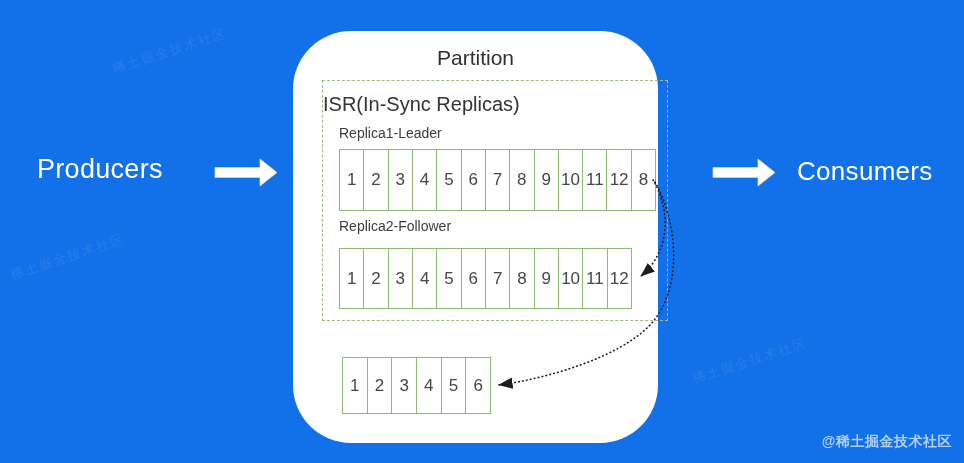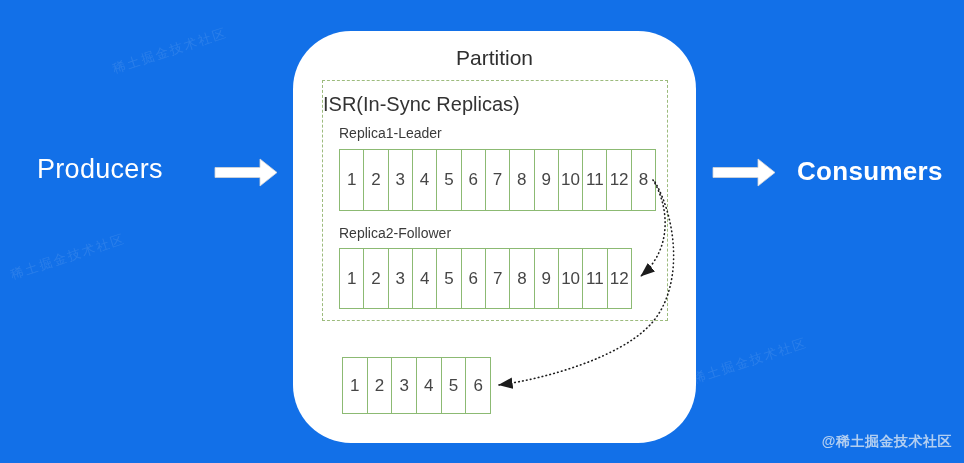--- a/index.html
+++ b/index.html
@@ -13,33 +13,33 @@
   }
   .side-label {
     position: absolute;
     color: #ffffff;
     font-size: 27px;
     font-weight: 400;
     letter-spacing: 0.3px;
     white-space: nowrap;
   }
   .side-label.left  { left: 37px;  top: 154px; text-align: right; }
-  .side-label.right { left: 797px; top: 156px; font-size: 26px; font-weight: bold; }
+  .side-label.right { left: 797px; top: 156px; font-size: 26px; }
 
   .overlay {
     position: absolute;
     left: 0; top: 0;
     width: 964px; height: 463px;
     pointer-events: none;
   }
 
   .panel {
     position: absolute;
     left: 293px; top: 31px;
-    width: 403px; height: 412px;
+    width: 365px; height: 412px;
     background: var(--panel, #ffffff);
     border-radius: 58px;
   }
   .panel-title {
     position: absolute;
     left: 0; right: 0; top: 15px;
     text-align: center;
     font-size: 21px;
     color: #2f2f2f;
   }
@@ -77,21 +77,21 @@
     justify-content: center;
     border-left: 1px solid var(--cell-border, #8cba73);
     font-size: 17px;
     color: var(--number, #464646);
   }
   .cell:first-child { border-left: none; }
 
   
   .r1-label { left: 16px; top: 44px; }
   .r1-row   { left: 16px; top: 68px;  width: 317px; height: 62px; }
-  .r2-label { left: 16px; top: 144px; }
+  .r2-label { left: 16px; top: 137px; }
   .r2-row   { left: 16px; top: 167px; width: 293px; height: 61px; }
   .r3-label { left: 48px; top: 302px; }
   .r3-row   { left: 49px; top: 326px; width: 149px; height: 57px; }
 
   .wm-tile {
     position: absolute;
     font-size: 13px;
     letter-spacing: 2px;
     white-space: nowrap;
     transform: rotate(-18deg);

